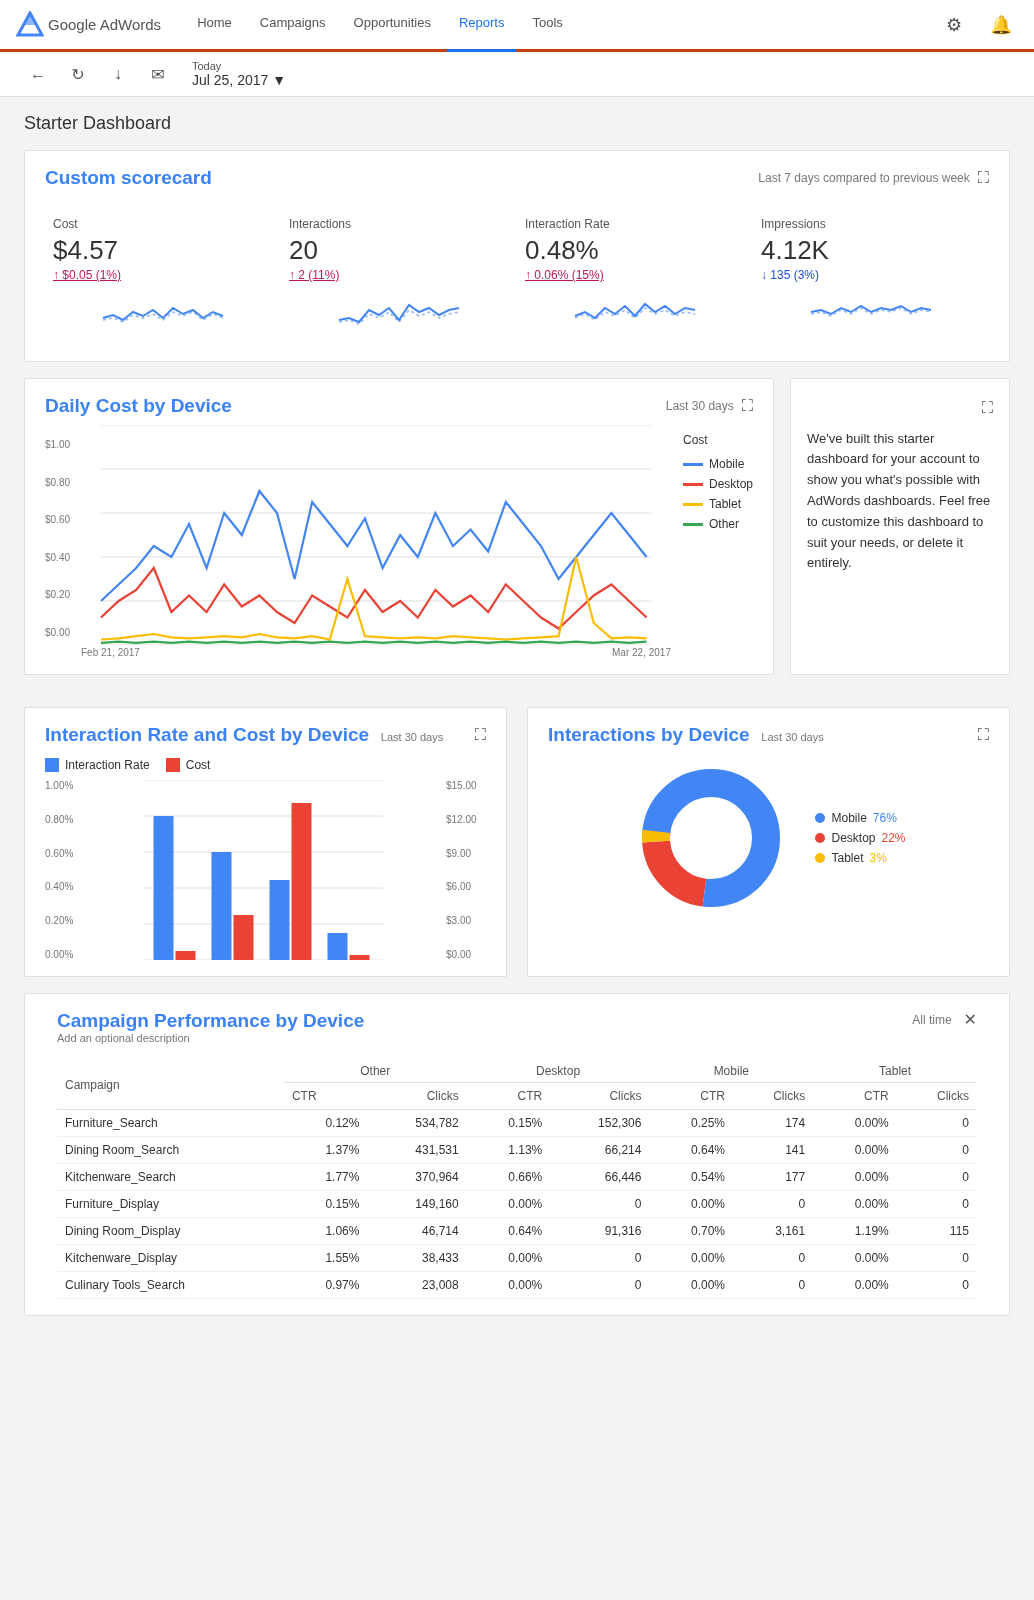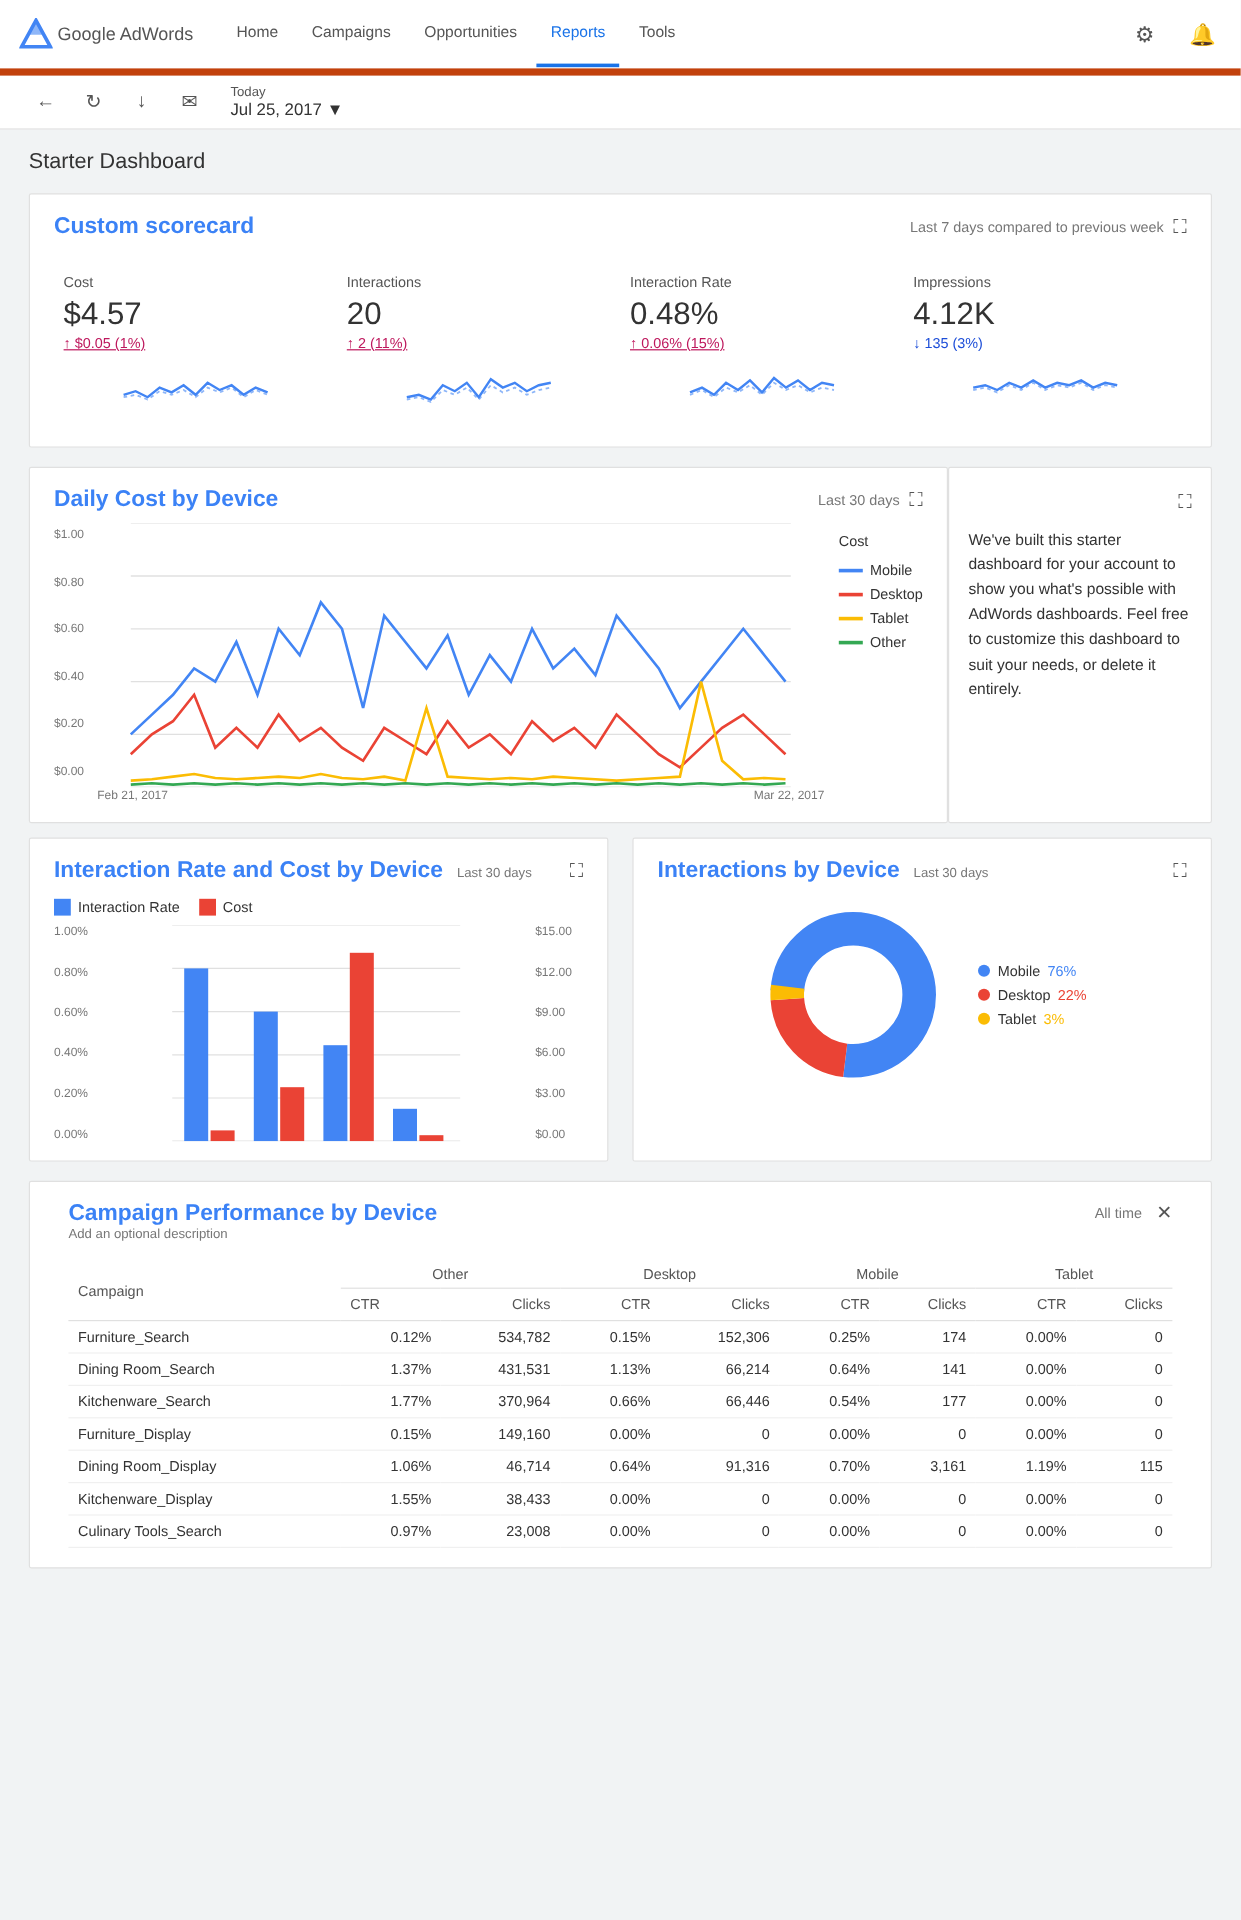--- a/index.html
+++ b/index.html
@@ -1,19 +1,19 @@
 <!DOCTYPE html>
 <html><head>
   <meta charset="utf-8">
   <style>
     * { box-sizing: border-box; margin: 0; padding: 0; }
     body { font-family: Arial, sans-serif; font-size: 13px; background: #f1f3f4; color: #333; }
 
     
-    .nav { background: #fff; display: flex; align-items: center; height: 63px; padding: 0 16px; border-bottom: 6px solid #c2410c; position: relative; }
+    .nav { background: #fff; display: flex; align-items: center; height: 52px; padding: 0 16px; border-bottom: 3px solid #c2410c; position: relative; }
     .nav-logo { display: flex; align-items: center; margin-right: 24px; }
     .nav-links { display: flex; gap: 4px; flex: 1; }
     .nav-link { padding: 8px 12px; font-size: 13px; color: #555; text-decoration: none; cursor: pointer; border-bottom: 3px solid transparent; line-height: 36px; }
     .nav-link.active { color: #1a73e8; border-bottom: 3px solid #1a73e8; }
     .nav-icons { display: flex; gap: 16px; align-items: center; }
     .nav-icon-btn { width: 32px; height: 32px; display: flex; align-items: center; justify-content: center; cursor: pointer; color: #555; font-size: 18px; border: none; background: none; }
 
     
     .date-bar { background: #fff; padding: 8px 24px; border-bottom: 1px solid #e0e0e0; display: flex; align-items: center; gap: 12px; }
     .date-nav-btn { width: 28px; height: 28px; display: flex; align-items: center; justify-content: center; cursor: pointer; color: #555; border: none; background: none; font-size: 16px; }
@@ -35,21 +35,21 @@
     .scorecard-grid { display: grid; grid-template-columns: repeat(4, 1fr); gap: 0; padding: 8px 20px 16px; border-bottom: none; }
     .metric-block { padding: 12px 8px; }
     .metric-label { font-size: 12px; color: #555; margin-bottom: 4px; }
     .metric-value { font-size: 26px; font-weight: 400; color: #333; margin-bottom: 2px; }
     .metric-change { font-size: 12px; margin-bottom: 8px; }
     .metric-change.up { color: #be185d; text-decoration: underline; }
     .metric-change.down { color: #1d4ed8; }
     .sparkline { height: 40px; width: 100%; }
 
     
-    .two-col { display: grid; grid-template-columns: 1fr 220px; gap: 0; margin-bottom: 12px; border-radius: 30px; }
+    .two-col { display: grid; grid-template-columns: 1fr 220px; gap: 16px; margin-bottom: 32px; border-radius: 30px; }
     .chart-area { background: #fff; border: 1px solid #e0e0e0; border-radius: 2px; padding: 16px 20px; }
     .info-box { background: #fff; border: 1px solid #e0e0e0; border-radius: 2px; padding: 16px; font-size: 13px; color: #333; line-height: 1.6; }
     .legend { display: flex; flex-direction: column; gap: 6px; padding: 8px 0; font-size: 12px; }
     .legend-item { display: flex; align-items: center; gap: 6px; }
     .legend-dot { width: 10px; height: 10px; border-radius: 50%; flex-shrink: 0; }
     .legend-line { width: 20px; height: 3px; flex-shrink: 0; }
 
     
     .half-grid { display: grid; grid-template-columns: 1fr 1fr; gap: 20px; margin-bottom: 16px; }
     .half-card { background: #fff; border: 1px solid #e0e0e0; border-radius: 2px; padding: 16px 20px; }
@@ -174,21 +174,21 @@
         <span class="card-title">Daily Cost by Device</span>
         <div class="card-subtitle">
           <span>Last 30 days</span>
           <span class="expand-icon">⛶</span>
         </div>
       </div>
 
       <div style="display:flex;gap:12px;">
         <div style="flex:1;position:relative;">
 
-          <div style="position:absolute;left:0;top:4px;bottom:20px;display:flex;flex-direction:column;justify-content:space-between;font-size:10px;color:#777;width:36px;">
+          <div style="position:absolute;left:0;top:14px;bottom:20px;display:flex;flex-direction:column;justify-content:space-between;font-size:10px;color:#777;width:36px;">
             <span>$1.00</span>
             <span>$0.80</span>
             <span>$0.60</span>
             <span>$0.40</span>
             <span>$0.20</span>
             <span>$0.00</span>
           </div>
           <svg width="100%" height="220" viewBox="0 0 500 200" style="margin-left:36px;display:block;width:calc(100% - 36px);">
 
             <line x1="0" y1="0" x2="500" y2="0" stroke="#e0e0e0" stroke-width="1"></line>

